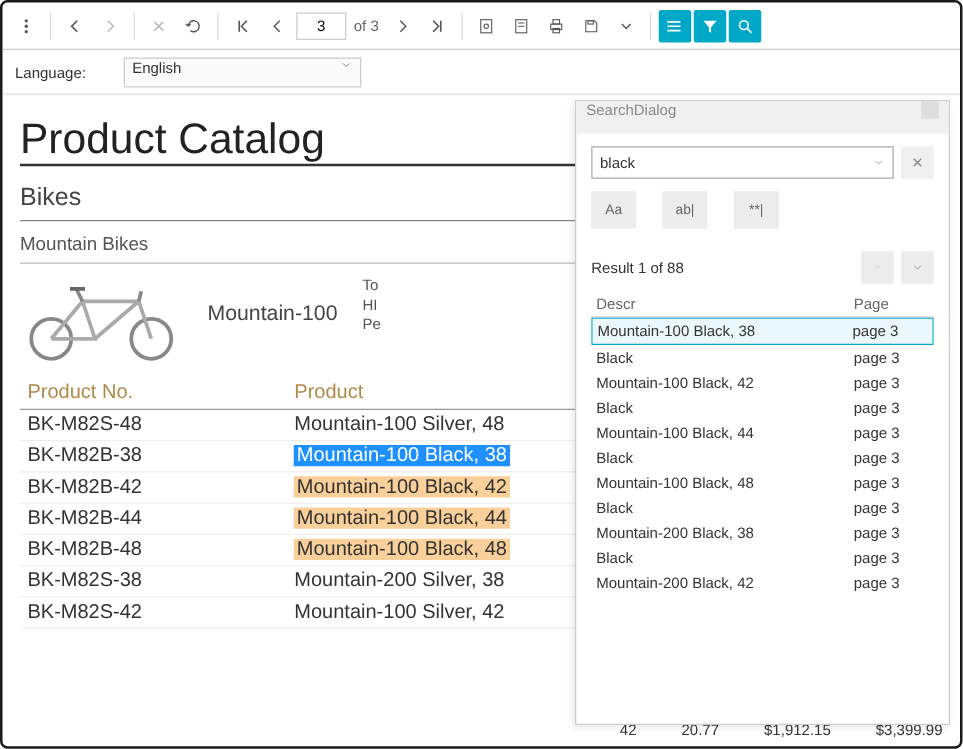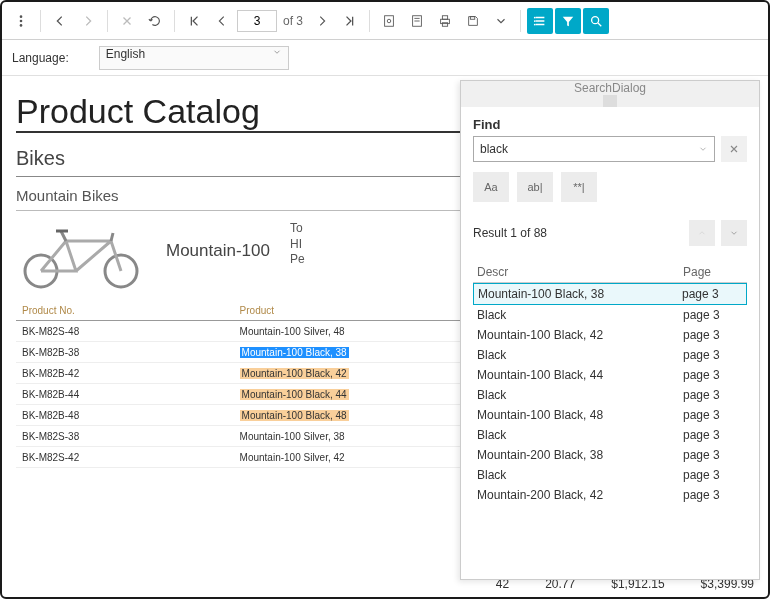--- a/index.html
+++ b/index.html
@@ -18,41 +18,41 @@
 .report { padding: 16px 14px 0 14px; }
 .h1 { font-size: 34px; font-weight: 300; color: #222; }
 .hr { height: 2px; background: #333; margin-bottom: 14px; }
 .hr2 { height: 1px; background: #888; margin: 6px 0 10px; }
 .h2 { font-size: 20px; font-weight: 400; color: #444; }
 .h3 { font-size: 15px; font-weight: 400; color: #555; margin-top: 8px; }
 .product-area { display: flex; gap: 20px; margin-top: 8px; }
 .bike { width: 130px; height: 70px; }
 .pname { font-size: 17px; color: #444; margin-top: 20px; }
 .desc { font-size: 12px; color: #555; width: 220px; line-height: 1.3; }
-.tbl { width: 100%; margin-top: 10px; border-collapse: collapse; font-size: 10px; }
+.tbl { width: 100%; margin-top: 10px; border-collapse: collapse; font-size: 16px; }
 .tbl th { text-align: left; color: #b08948; font-weight: 400; padding: 4px 6px; border-bottom: 1px solid #999; }
 .tbl td { padding: 3px 6px; border-bottom: 1px solid #eee; }
 .swatch { width: 14px; height: 14px; border-radius: 50%; display: inline-block; vertical-align: middle; }
 .hl-sel { background: #1e90ff; color: #fff; padding: 0 2px; }
 .hl-match { background: #f9cf9a; padding: 0 2px; }
 .bottomrow { position: absolute; left: 14px; bottom: 6px; right: 14px; display: flex; justify-content: flex-end; gap: 36px; font-size: 12px; color: #333; }
 .search-panel { position: absolute; top: 78px; right: 8px; width: 300px; height: 500px; background: #fff; border: 1px solid #ccc; box-shadow: -2px 2px 6px rgba(0,0,0,0.1); }
-.sp-title { height: 26px; background: #f0f0f0; display: flex; align-items: center; padding: 0 8px; font-size: 12px; color: #888; justify-content: space-between; flex-direction: column; }
+.sp-title { height: 26px; background: #f0f0f0; display: flex; align-items: flex-start; padding: 0 8px; font-size: 12px; color: #888; justify-content: space-between; }
 .sp-body { padding: 10px 12px; }
 .sp-find { font-weight: 700; font-size: 13px; margin-bottom: 4px; }
 .sp-row { display: flex; gap: 6px; align-items: center; }
 .sp-input { flex: 1; height: 26px; border: 1px solid #aaa; padding: 0 6px; display: flex; align-items: center; justify-content: space-between; font-size: 12px; }
 .sp-close { width: 26px; height: 26px; background: #f0f0f0; display: flex; align-items: center; justify-content: center; color: #888; cursor: pointer; }
-.sp-opts { display: flex; gap: 8px; margin-top: 10px; }
+.sp-opts { display: flex; gap: 21px; margin-top: 10px; }
 .sp-opt { width: 36px; height: 30px; background: #ececec; display: flex; align-items: center; justify-content: center; font-size: 11px; color: #666; cursor: pointer; }
 .sp-result-hdr { display: flex; align-items: center; margin-top: 18px; font-size: 12px; }
 .sp-result-hdr .txt { flex: 1; }
 .sp-nav { width: 26px; height: 26px; background: #ececec; display: flex; align-items: center; justify-content: center; margin-left: 6px; color: #777; cursor: pointer; }
 .sp-nav.disabled { color: #ccc; }
-.sp-cols { display: flex; border-bottom: 1px solid #ccc; margin-top: 16px; font-size: 12px; color: #666; padding: 3px 4px; }
+.sp-cols { display: flex; border-bottom: 1px solid #ccc; margin-top: 6px; font-size: 12px; color: #666; padding: 3px 4px; }
 .sp-cols .c1 { flex: 1; }
 .sp-cols .c2 { width: 60px; }
 .sp-list { overflow-y: auto; height: 300px; }
 .sp-item { display: flex; padding: 3px 4px; font-size: 12px; cursor: pointer; }
 .sp-item .c1 { flex: 1; }
 .sp-item .c2 { width: 60px; }
 .sp-item.sel { border: 1px solid #00a8c8; background: #eaf8fb; }
 .colorcell { text-align: right; }
 </style>
 </head>
@@ -237,21 +237,21 @@
           <td class="colorcell"><span class="hl-match">Black</span></td>
         </tr>
         <tr>
           <td>BK-M82B-48</td>
           <td><span class="hl-match">Mountain-100 Black, 48</span></td>
           <td><span class="swatch" style="background:#000"></span></td>
           <td class="colorcell"><span class="hl-match">Black</span></td>
         </tr>
         <tr>
           <td>BK-M82S-38</td>
-          <td>Mountain-100 Silver, 38</td>
+          <td>Mountain-200 Silver, 38</td>
           <td><span class="swatch" style="background:#c8c8c8"></span></td>
           <td class="colorcell">Silver</td>
         </tr>
         <tr>
           <td>BK-M82S-42</td>
           <td>Mountain-100 Silver, 42</td>
           <td><span class="swatch" style="background:#c8c8c8"></span></td>
           <td class="colorcell">Silver</td>
         </tr>
       </tbody>
@@ -264,21 +264,20 @@
   <span>$1,912.15</span>
   <span>$3,399.99</span>
 </div>
 
 <div class="search-panel">
   <div class="sp-title">
     <span>SearchDialog</span>
     <span style="width:14px;height:14px;background:#ddd"></span>
   </div>
   <div class="sp-body">
-    <div class="sp-find">Find</div>
     <div class="sp-row">
       <div class="sp-input">
         <span>black</span>
         <svg width="10" height="10" viewBox="0 0 16 16">
             <path d="M4 6l4 4 4-4" stroke="#888" fill="none"></path>
           </svg>
       </div>
       <div class="sp-close">
         <svg width="12" height="12" viewBox="0 0 16 16">
             <path d="M4 4l8 8M12 4l-8 8" stroke="currentColor" stroke-width="1.5"></path>

